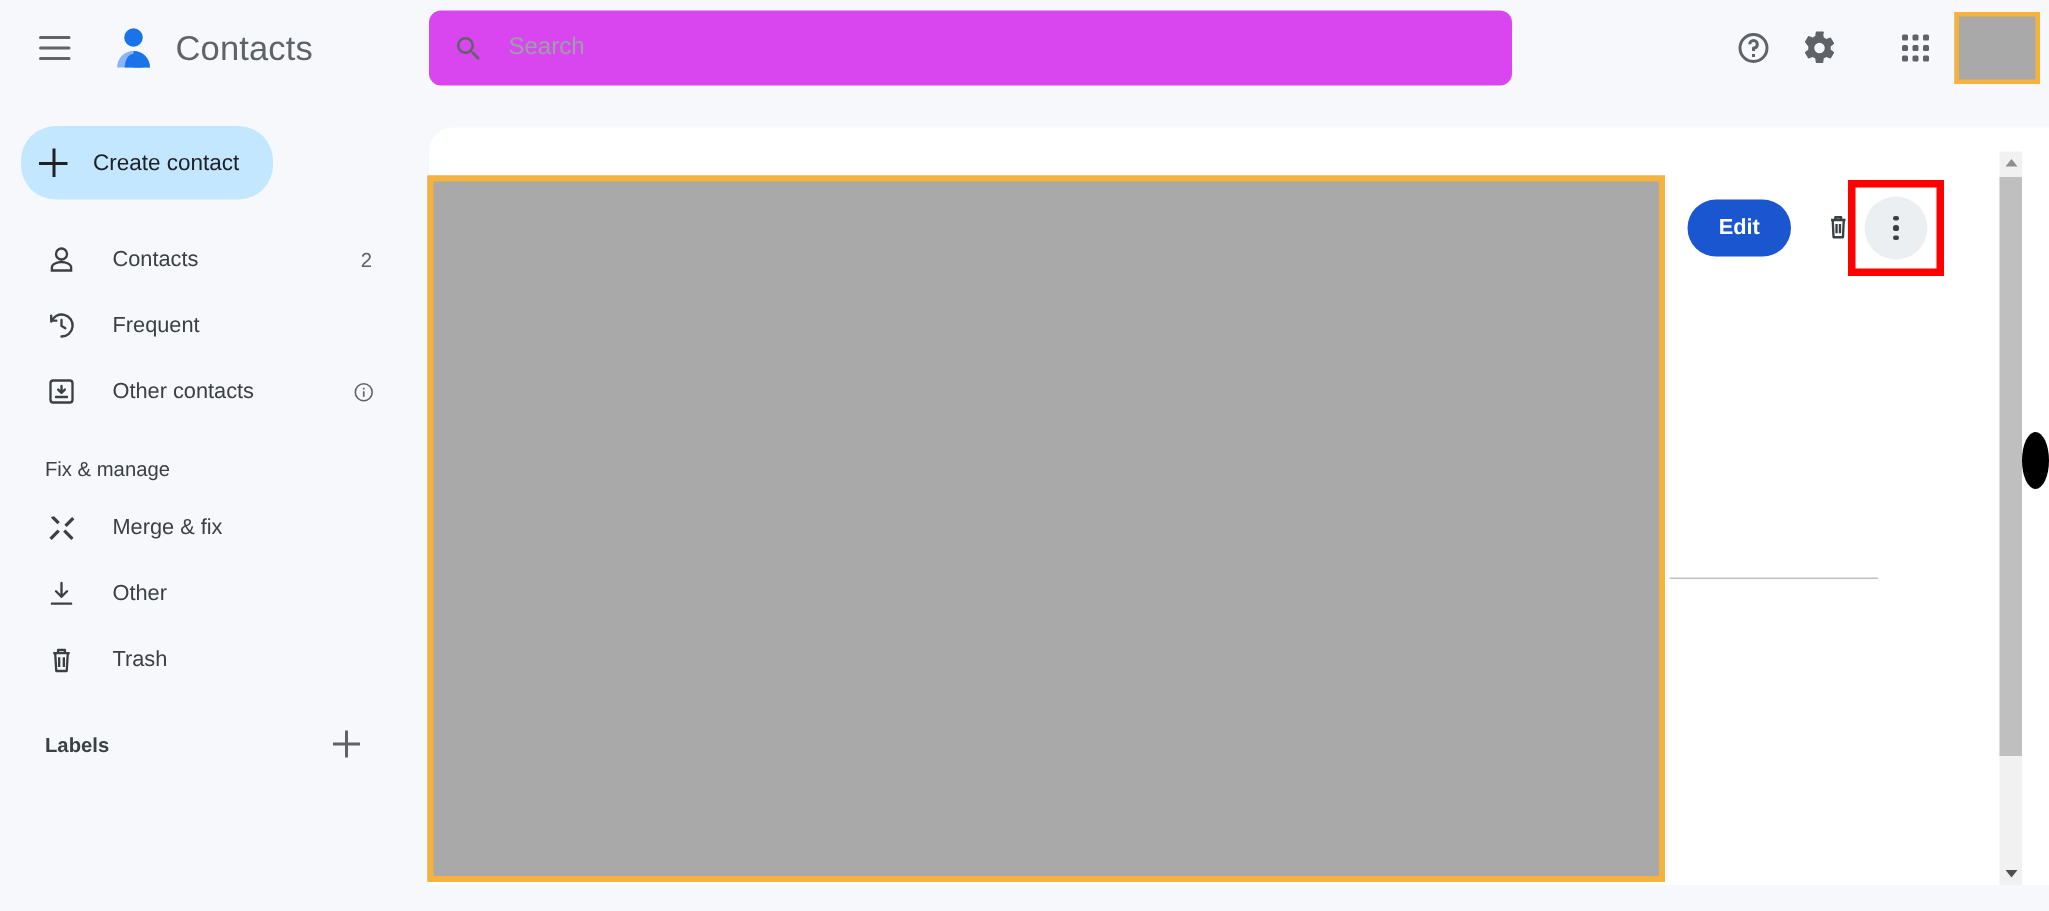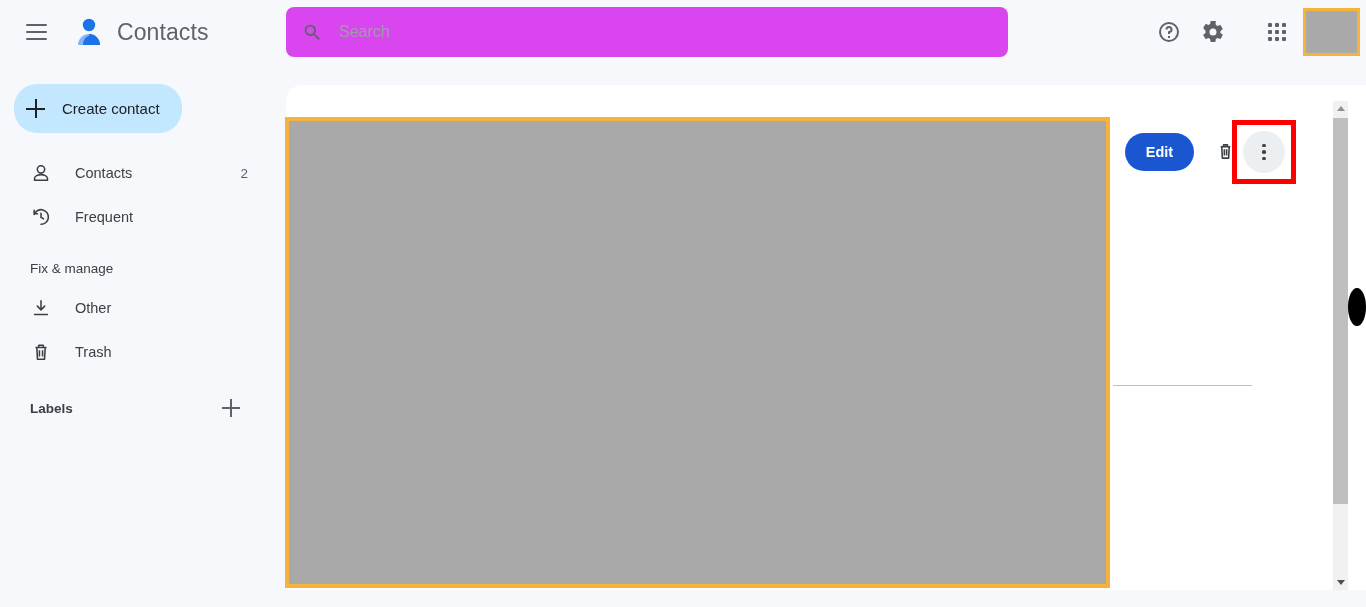--- a/index.html
+++ b/index.html
@@ -263,23 +263,40 @@
   </div>
 
   <div class="nav-item">
     <svg class="ico" viewBox="0 0 24 24">
       <path fill="none" stroke="#3c4043" stroke-width="1.7" stroke-linecap="round" d="M4.5 8.5V4.8M4.5 8.5h3.7M4.6 9.2A8 8 0 1112 20"></path>
       <path fill="none" stroke="#3c4043" stroke-width="1.7" stroke-linecap="round" d="M12 8v4.3l2.8 1.7"></path>
     </svg>
     <span class="txt">Frequent</span>
   </div>
 
+  <div class="nav-item">
+    <svg class="ico" viewBox="0 0 24 24">
+      <rect x="4" y="4" width="16" height="16" rx="2" fill="none" stroke="#3c4043" stroke-width="1.7"></rect>
+      <path fill="none" stroke="#3c4043" stroke-width="1.7" stroke-linecap="round" d="M12 8v5m0 0l-2.4-2.4M12 13l2.4-2.4M8 16h8"></path>
+    </svg>
+    <span class="txt">Other contacts</span>
+    <svg class="info-ico" viewBox="0 0 24 24">
+      <circle cx="12" cy="12" r="9" fill="none" stroke="#5f6368" stroke-width="1.7"></circle>
+      <path fill="#5f6368" d="M11.1 10.8h1.8v6h-1.8zM11.1 7.2h1.8V9h-1.8z"></path>
+    </svg>
+  </div>
 
   <div class="sec-head">Fix &amp; manage</div>
 
+  <div class="nav-item">
+    <svg class="ico" viewBox="0 0 24 24">
+      <path fill="#3c4043" d="M4.3 4l2.3-.6 4.2 4.2-1.7 1.7L4.9 5.1zM19.7 4l-5.6 5.6 1.7 1.7L21.4 5.7zM9.1 13.1l1.7 1.7-5.9 5.9-1.7-1.7zM14.9 13.1l5.9 5.9-1.7 1.7-5.9-5.9z"></path>
+    </svg>
+    <span class="txt">Merge &amp; fix</span>
+  </div>
 
   <div class="nav-item">
     <svg class="ico" viewBox="0 0 24 24">
       <path fill="none" stroke="#3c4043" stroke-width="1.7" stroke-linecap="round" d="M12 4v10m0 0l-4-4m4 4l4-4M5 19h14"></path>
     </svg>
     <span class="txt">Other</span>
   </div>
 
   <div class="nav-item">
     <svg class="ico" viewBox="0 0 24 24">

